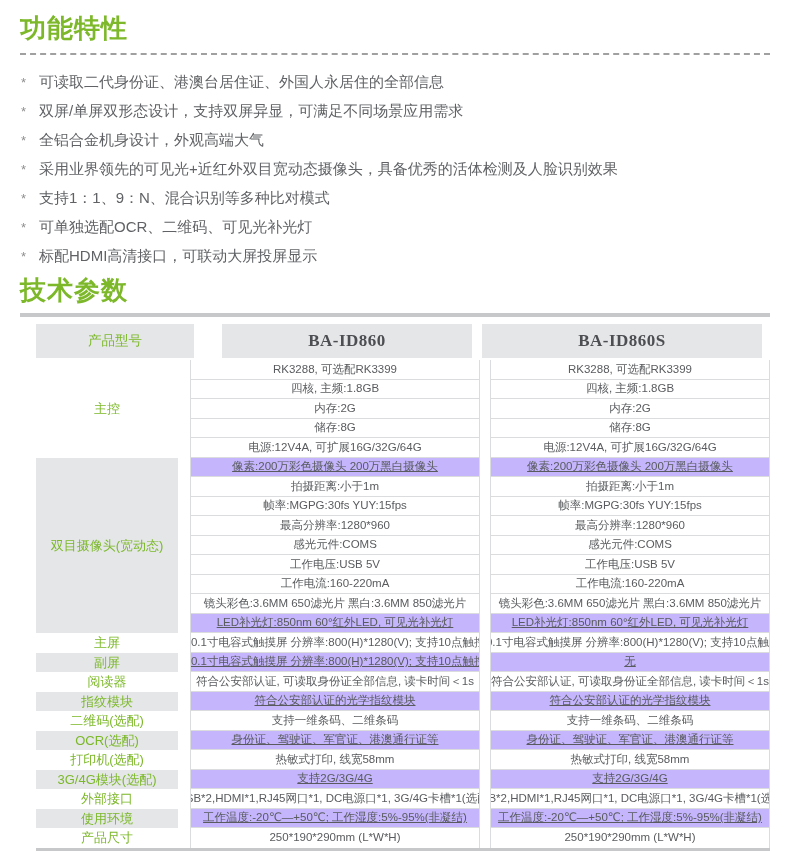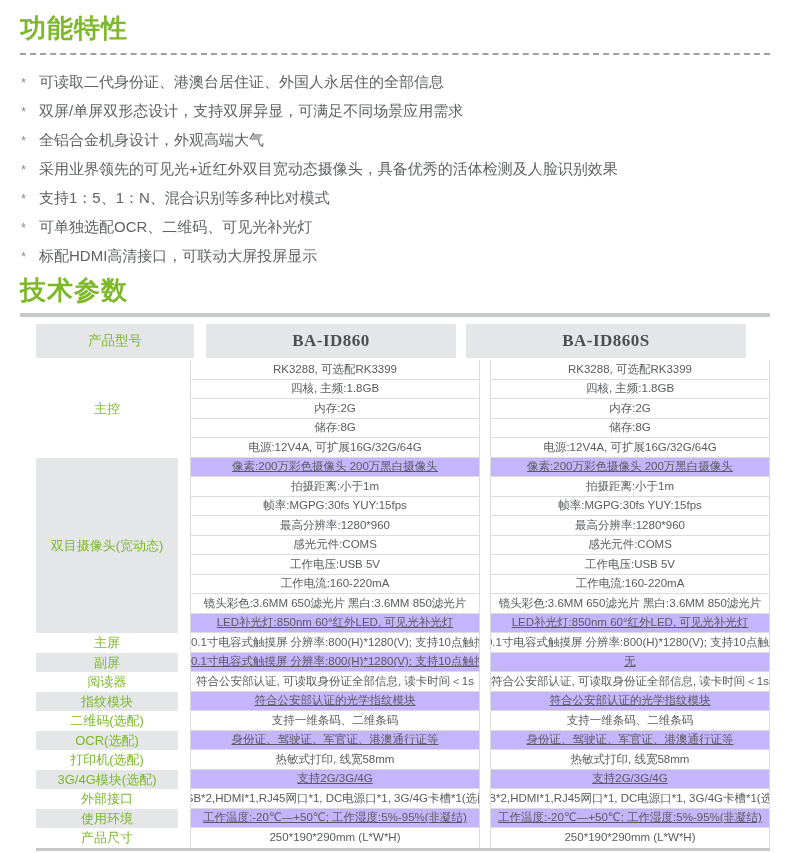--- a/index.html
+++ b/index.html
@@ -47,21 +47,21 @@
     display:flex; align-items:center; justify-content:center;
     font-size:13.5px; color:#7cb829;
   }
   .hdr-model {
     background:#e4e6e8;
     display:flex; align-items:center; justify-content:center;
     font-family:"Liberation Serif","DejaVu Serif",serif;
     font-weight:bold; font-size:17px; color:#4d4e52;
     letter-spacing:0.5px;
   }
-  .hdr-model.m1 { width:250px; margin-right:10px; }
+  .hdr-model.m1 { width:250px; margin-right:10px;margin-left:16px; }
   .hdr-model.m2 { width:280px; }
 
   .section { display:flex; }
   .label-cell {
     width:158px; margin-right:12px;
     display:flex; align-items:center; justify-content:center;
     font-size:13px; color:#7cb829; text-align:center;
     line-height:15px;
   }
   .label-cell.shaded { background:#e4e6e8; }
@@ -87,21 +87,21 @@
 <div class="page">
 
   <div class="sec-title">功能特性</div>
   <div class="dashed-rule"></div>
 
   <ul class="features-list">
       <li><span class="bullet">*</span><span>可读取二代身份证、港澳台居住证、外国人永居住的全部信息</span></li>
       <li><span class="bullet">*</span><span>双屏/单屏双形态设计，支持双屏异显，可满足不同场景应用需求</span></li>
       <li><span class="bullet">*</span><span>全铝合金机身设计，外观高端大气</span></li>
       <li><span class="bullet">*</span><span>采用业界领先的可见光+近红外双目宽动态摄像头，具备优秀的活体检测及人脸识别效果</span></li>
-      <li><span class="bullet">*</span><span>支持1：5、1：N、混合识别等多种比对模式</span></li>
+      <li><span class="bullet">*</span><span>支持1：1、9：N、混合识别等多种比对模式</span></li>
       <li><span class="bullet">*</span><span>可单独选配OCR、二维码、可见光补光灯</span></li>
       <li><span class="bullet">*</span><span>标配HDMI高清接口，可联动大屏投屏显示</span></li>
     </ul>
 
   <div class="specs">
     <div class="sec-title">技术参数</div>
     <div class="thick-rule"></div>
 
     <div class="specs-table">
       <div class="hdr-row">

